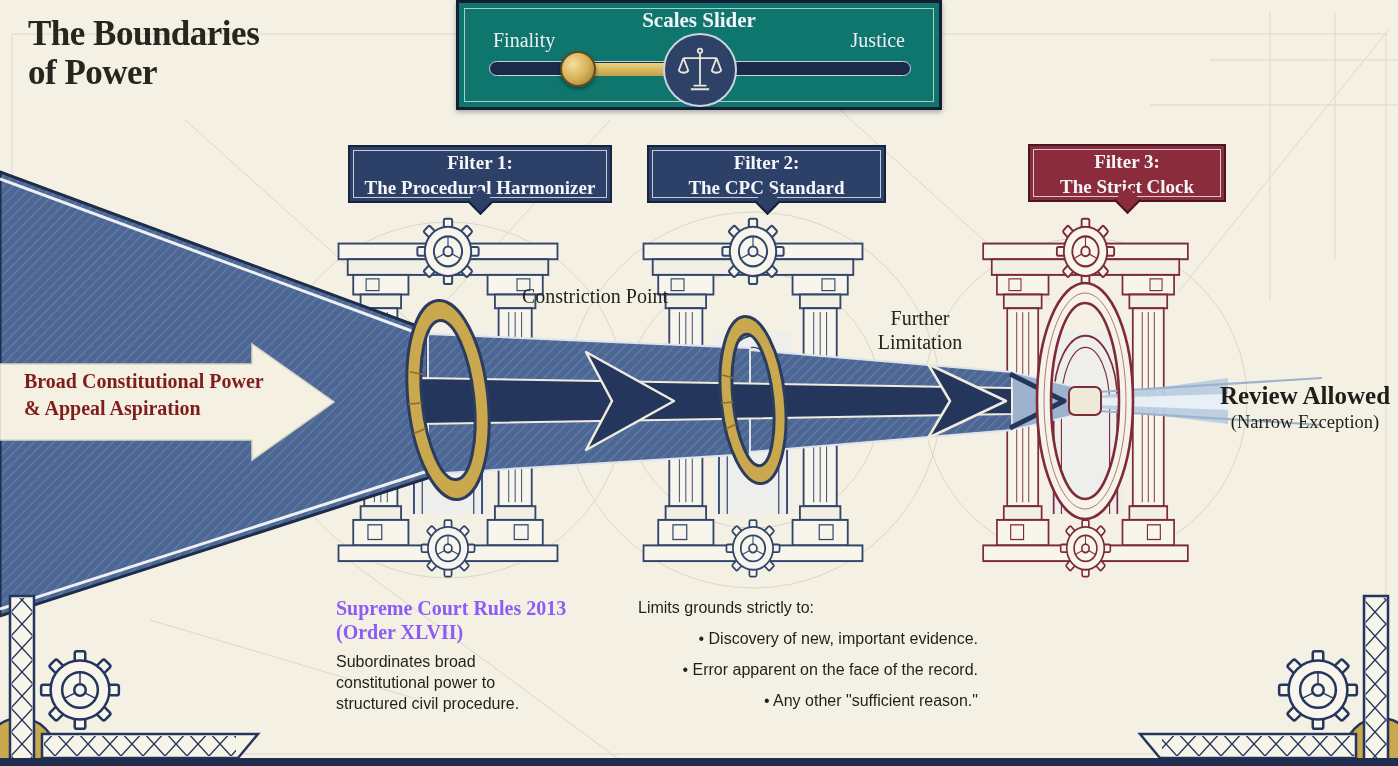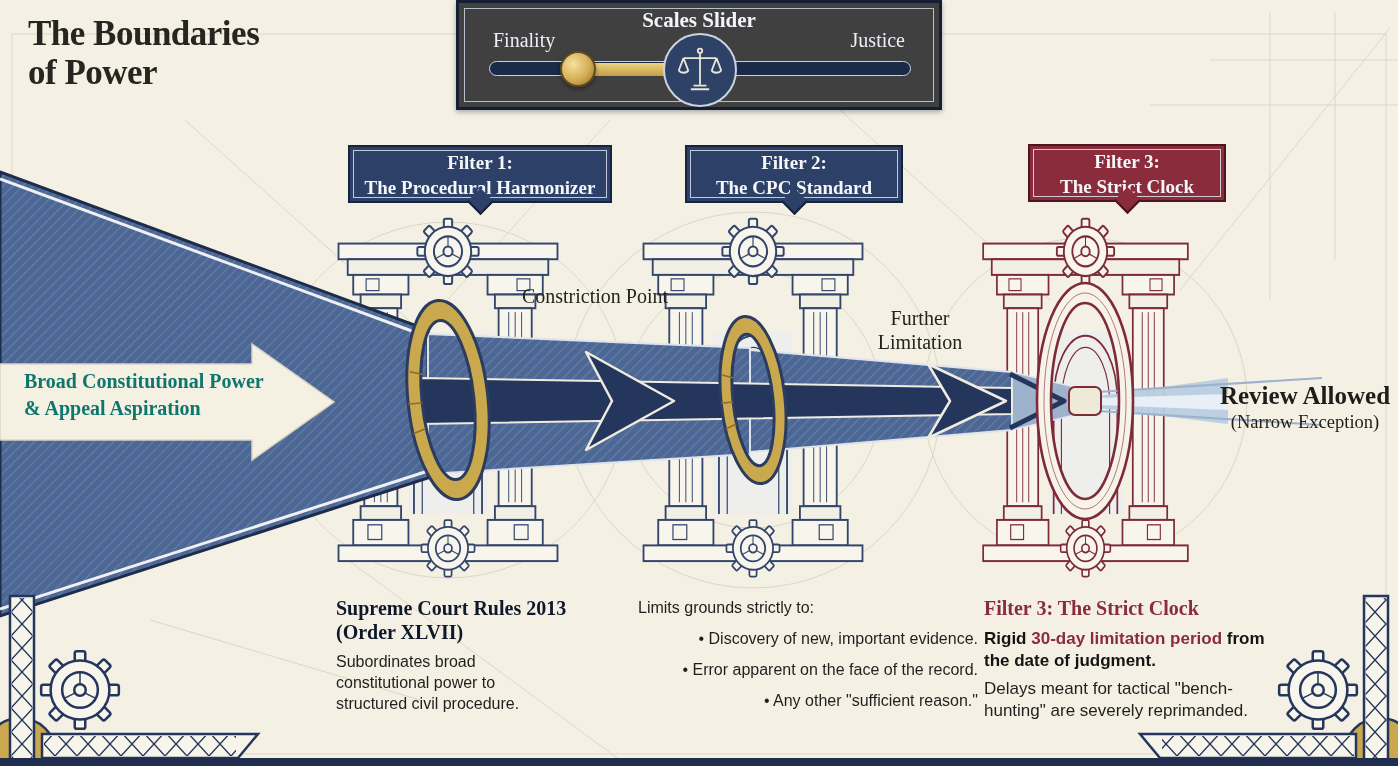--- a/index.html
+++ b/index.html
@@ -4,21 +4,21 @@
 <style>
   html,body{margin:0;padding:0;background:#e8e5d8;}
   .canvas{position:relative;width:1398px;height:766px;background:#f4f1e4;overflow:hidden;
           font-family:"Liberation Serif","DejaVu Serif",serif;}
   .scene{position:absolute;left:0;top:0;z-index:1;}
   .overlay{position:absolute;z-index:2;}
 
   .page-title{left:28px;top:14px;font-size:35px;font-weight:bold;color:#26251f;line-height:1.12;letter-spacing:-.5px;}
 
   
-  .slider-panel{left:456px;top:0;width:486px;height:110px;background:#404040;border:3px solid #141f35;
+  .slider-panel{left:456px;top:0;width:486px;height:110px;background:#0f766e;border:3px solid #141f35;
                 box-sizing:border-box;box-shadow:0 2px 5px rgba(20,30,50,.35);}
   .panel-inner{position:absolute;inset:5px;border:1.5px solid rgba(205,214,230,.85);pointer-events:none;}
   .slider-title{position:absolute;top:5px;left:0;width:100%;text-align:center;color:#f3f5fa;
                 font-size:21px;font-weight:bold;}
   .slider-lbl{position:absolute;top:26px;font-size:20px;color:#eceff5;}
   .lbl-left{left:34px;} .lbl-right{right:34px;}
   .track{position:absolute;left:30px;top:58px;width:422px;height:15px;border-radius:9px;
          background:#1b2a48;border:1.5px solid #c9d1df;box-sizing:border-box;}
   .track-fill{position:absolute;left:120px;top:60px;width:96px;height:13px;
               background:linear-gradient(180deg,#eed47f,#c29e46);}
@@ -28,39 +28,39 @@
         background:radial-gradient(circle at 35% 35%,#f5e09a,#d3ad55 55%,#8f6f2b);
         border:2px solid #5d4a1e;box-sizing:border-box;box-shadow:0 2px 4px rgba(0,0,0,.4);}
 
   
   .fheader{position:absolute;box-sizing:border-box;border:2.5px solid #16233c;background:#2d4067;
            color:#f4f6f9;text-align:center;font-size:19px;font-weight:bold;line-height:1.32;padding-top:3px;margin-left:40px;}
   .fheader::before{content:"";position:absolute;inset:3px;border:1.2px solid rgba(222,228,238,.85);pointer-events:none;}
   .fheader .tail{position:absolute;left:50%;bottom:-10px;margin-left:-9px;width:17px;height:17px;
                  background:inherit;transform:rotate(45deg);border-right:2.5px solid #16233c;border-bottom:2.5px solid #16233c;}
   .fh1{left:308px;top:145px;width:264px;height:58px;}
-  .fh2{left:645px;top:145px;width:218px;height:58px;}
+  .fh2{left:607px;top:145px;width:239px;height:58px;}
   .fh3{left:988px;top:144px;width:198px;height:58px;background:#8b2c3c;border-color:#4d1520;}
   .fh3 .tail{border-color:#4d1520;}
 
   
   .mid-label{position:absolute;text-align:center;font-size:20px;color:#23231f;line-height:1.2;}
   .constriction{left:520px;top:284px;width:150px;}
   .further{left:855px;top:306px;width:130px;}
-  .input-label{left:24px;top:368px;width:300px;font-size:20px;font-weight:bold;color:#0f766e;line-height:1.35;}
+  .input-label{left:24px;top:368px;width:300px;font-size:20px;font-weight:bold;color:#7f1d1d;line-height:1.35;}
   .output-label{left:1212px;top:380px;width:186px;text-align:center;color:#1e1d1a;line-height:1.25;}
   .output-label .l1{font-size:25px;font-weight:bold;}
   .output-label .l2{font-size:18.5px;}
 
   
   .detail{position:absolute;color:#1d1d1b;}
   .d1{left:336px;top:597px;width:255px;}
   .d2{left:638px;top:597px;width:340px;}
   .d3{left:984px;top:597px;width:312px;}
-  .detail h3{margin:0 0 7px 0;font-size:20px;font-weight:bold;line-height:1.18;color:#0f172a;}
+  .detail h3{margin:0 0 7px 0;font-size:20px;font-weight:bold;line-height:1.18;color:#8b5cf6;}
   .d3 h3{color:#8b2c3c;}
   .detail .body{font-family:"Liberation Sans","DejaVu Sans",sans-serif;font-size:16px;line-height:1.32;color:#1f1f1d;}
   .d1 .body{width:205px;}
   .boldline{font-family:"Liberation Sans","DejaVu Sans",sans-serif;font-size:17px;font-weight:bold;
             line-height:1.3;margin-bottom:6px;color:#141412;width:300px;}
   .boldline .hl{color:#8b2c3c;}
   .d3 .body{font-size:17px;width:300px;}
   .bullet{margin-top:10px;text-align:right;}
 </style>
 </head>
@@ -273,21 +273,14 @@
 
   <div class="overlay detail d2">
     <div class="body">
       <div>Limits grounds strictly to:</div>
       <div class="bullet">• Discovery of new, important evidence.</div>
       <div class="bullet">• Error apparent on the face of the record.</div>
       <div class="bullet">• Any other "sufficient reason."</div>
     </div>
   </div>
 
-  <div class="overlay detail d3">
-    <h3>Filter 3: The Strict Clock</h3>
-    <div class="boldline">
-      <span>Rigid </span><span class="hl">30-day limitation period</span><span> from the date of judgment.</span>
-    </div>
-    <div class="body">Delays meant for tactical "bench-hunting" are severely reprimanded.</div>
-  </div>
 
 </div>
 
 </body></html>

